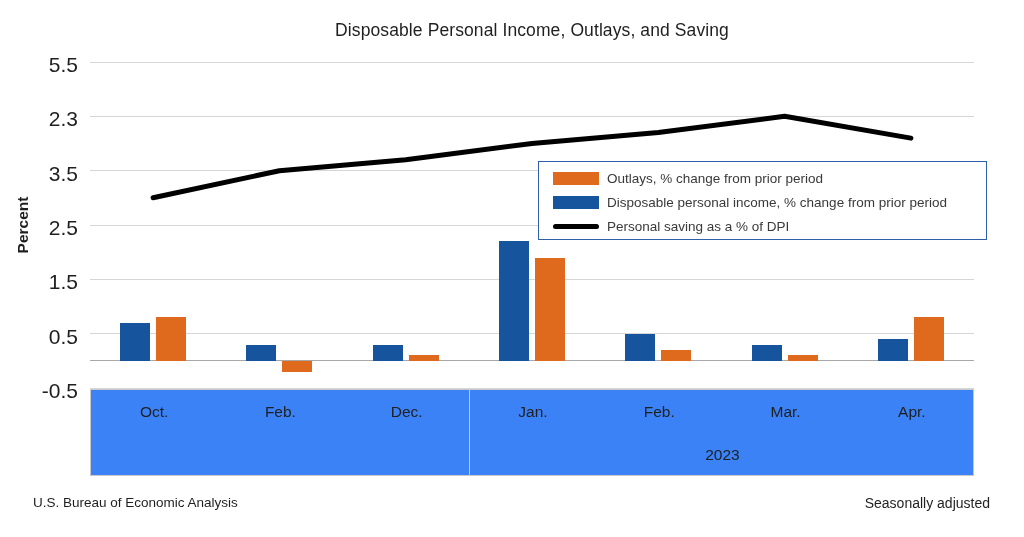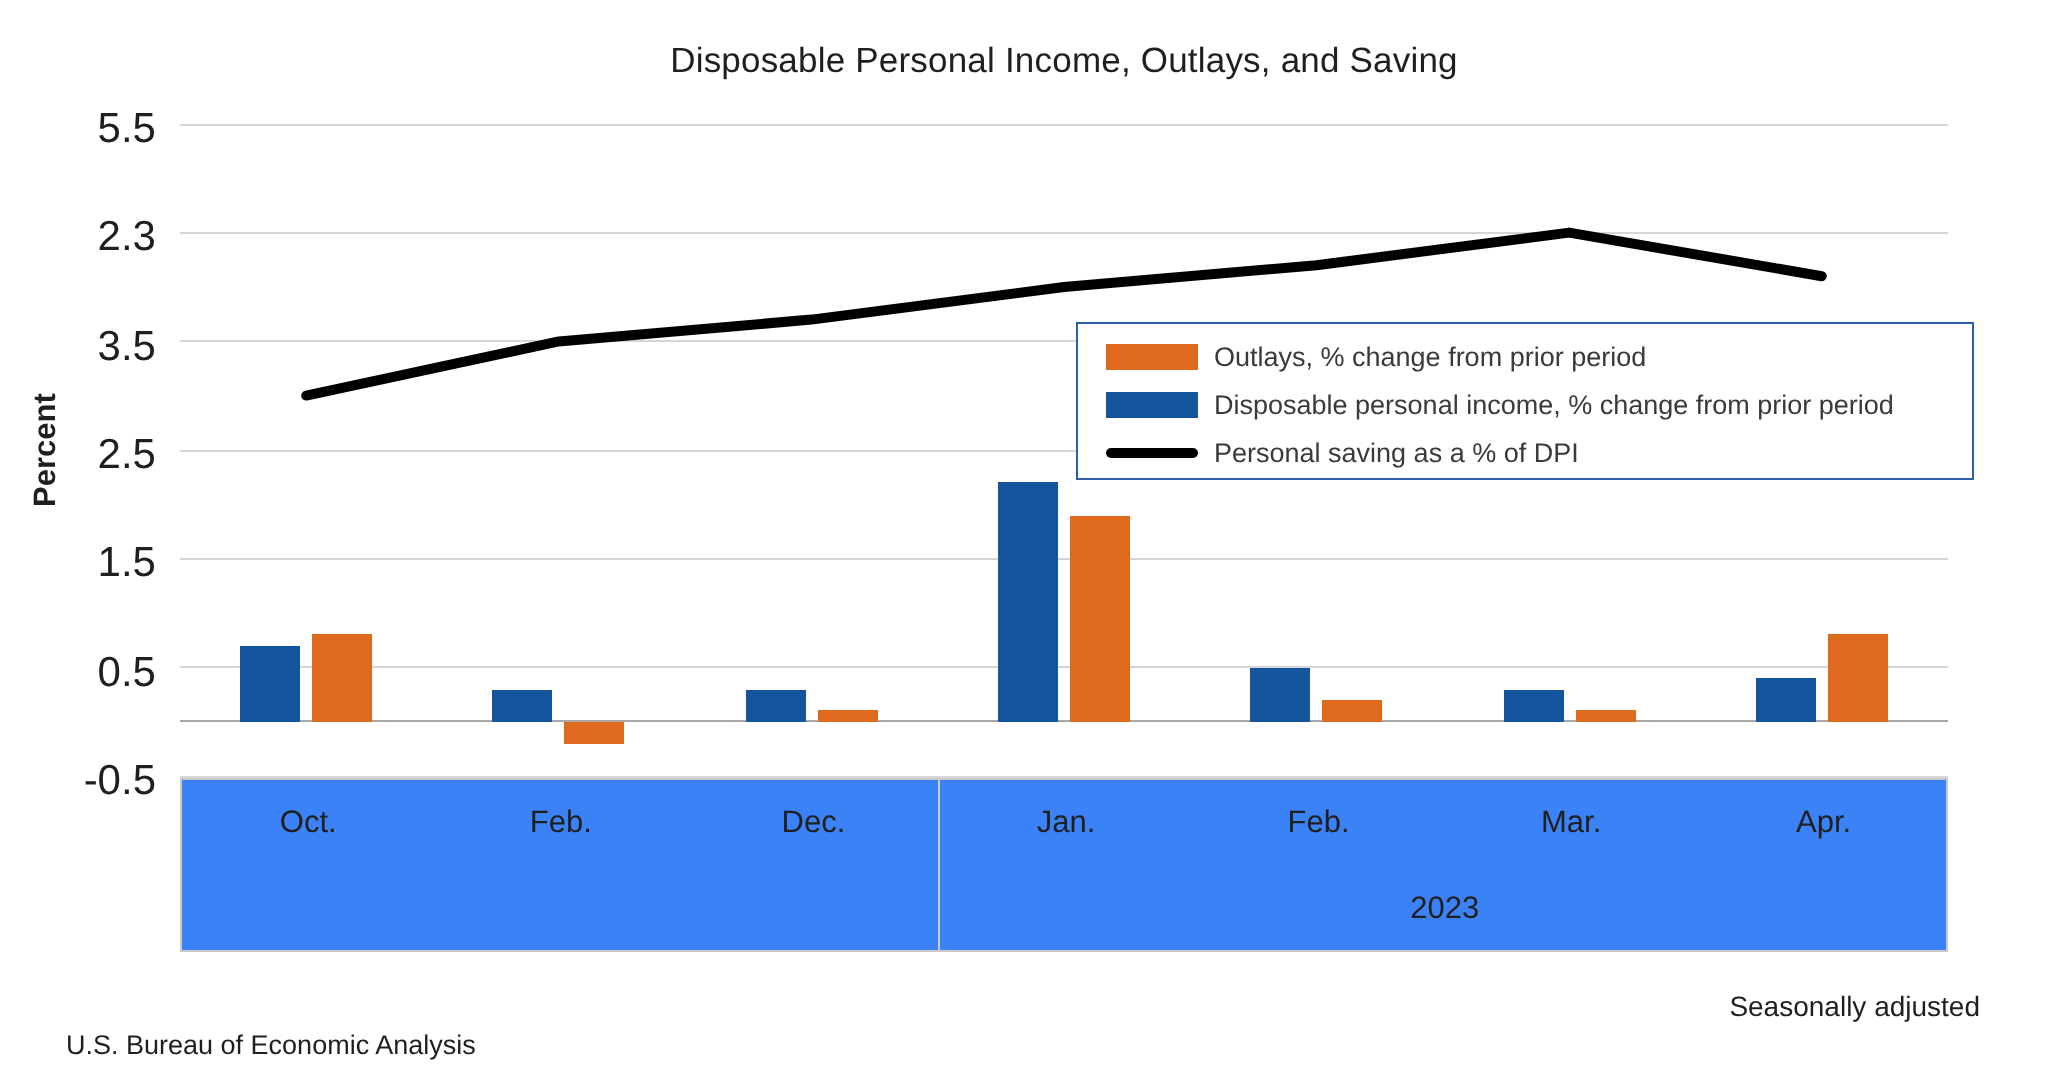--- a/index.html
+++ b/index.html
@@ -57,21 +57,21 @@
   .month-label {
     position: absolute; top: 13px; text-align: center;
     font-size: 15.5px; color: #1f1f1f;
   }
   .year-label {
     position: absolute; top: 56px; text-align: center;
     font-size: 15.5px; color: #1f1f1f;
   }
   .footer-left {
     position: absolute; left: 33px; top: 495px;
-    font-size: 13.5px; color: #1f1f1f; margin-top: 20px;
+    font-size: 13.5px; color: #1f1f1f;
   }
   .footer-right {
     position: absolute; right: 34px; top: 495px;
     font-size: 14px; color: #1f1f1f;
   }
 </style>
 </head>
 <body>
 
 <div id="stage">

